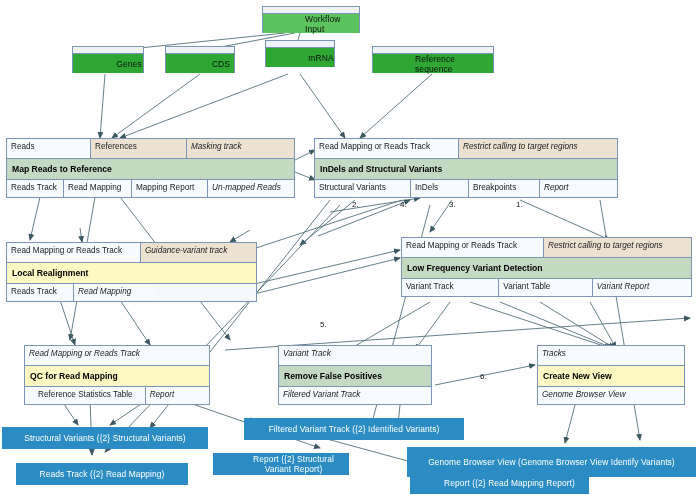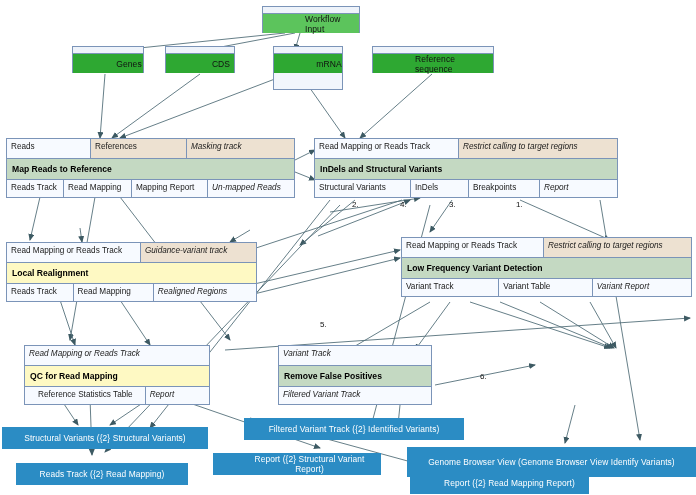--- a/index.html
+++ b/index.html
@@ -129,21 +129,21 @@
   <div class="node elem deep" style="left:72px;top:46px;width:72px;height:27px;">
     <div class="cap"></div>
     <div class="body" style="height:19px;">Genes</div>
   </div>
 
   <div class="node elem deep" style="left:165px;top:46px;width:70px;height:27px;">
     <div class="cap"></div>
     <div class="body" style="height:19px;">CDS</div>
   </div>
 
-  <div class="node elem deep" style="left:265px;top:46px;width:70px;height:44px;margin-left:8px;">
+  <div class="node elem deep" style="left:265px;top:40px;width:70px;height:27px;">
     <div class="cap"></div>
     <div class="body" style="height:19px;">mRNA</div>
   </div>
 
   <div class="node elem deep" style="left:372px;top:46px;width:122px;height:27px;">
     <div class="cap"></div>
     <div class="body" style="height:19px;">Reference sequence</div>
   </div>
 
   <div class="node block" style="left:6px;top:138px;width:289px;height:60px;">
@@ -177,21 +177,20 @@
 
   <div class="node block" style="left:6px;top:242px;width:251px;height:60px;">
     <div class="prow inputs">
       <div class="port" style="width:135px;height:19px;">Read Mapping or Reads Track</div>
       <div class="port opt" style="width:116px;height:19px;">Guidance-variant track</div>
     </div>
     <div class="title plain" style="height:22px;">Local Realignment</div>
     <div class="prow outputs">
       <div class="port" style="width:67px;height:17px;">Reads Track</div>
       <div class="port" style="width:81px;height:17px;">Read Mapping</div>
-      <div class="port" style="width:103px;height:17px;">Realigned Regions</div>
     </div>
   </div>
 
   <div class="node block" style="left:401px;top:237px;width:291px;height:60px;">
     <div class="prow inputs">
       <div class="port" style="width:143px;height:19px;">Read Mapping or Reads Track</div>
       <div class="port opt" style="width:148px;height:19px;">Restrict calling to target regions</div>
     </div>
     <div class="title green" style="height:22px;">Low Frequency Variant Detection</div>
     <div class="prow outputs">
@@ -215,28 +214,37 @@
   <div class="node block" style="left:278px;top:345px;width:154px;height:60px;">
     <div class="prow inputs">
       <div class="port" style="width:154px;height:19px;">Variant Track</div>
     </div>
     <div class="title green" style="height:22px;">Remove False Positives</div>
     <div class="prow outputs">
       <div class="port" style="width:154px;height:17px;">Filtered Variant Track</div>
     </div>
   </div>
 
+  <div class="node block" style="left:537px;top:345px;width:148px;height:60px;">
+    <div class="prow inputs">
+      <div class="port" style="width:148px;height:19px;">Tracks</div>
+    </div>
+    <div class="title plain" style="height:22px;">Create New View</div>
+    <div class="prow outputs">
+      <div class="port" style="width:148px;height:17px;">Genome Browser View</div>
+    </div>
+  </div>
 
   <div class="outbox" style="left:2px;top:427px;width:206px;height:22px;">Structural Variants ({2} Structural Variants)</div>
 
   <div class="outbox" style="left:16px;top:463px;width:172px;height:22px;">Reads Track ({2} Read Mapping)</div>
 
   <div class="outbox" style="left:244px;top:418px;width:220px;height:22px;">Filtered Variant Track ({2} Identified Variants)</div>
 
-  <div class="outbox" style="left:213px;top:453px;width:168px;height:22px;padding-left:29px;">Report ({2} Structural Variant Report)</div>
+  <div class="outbox" style="left:213px;top:453px;width:136px;height:22px;padding-left:29px;">Report ({2} Structural Variant Report)</div>
 
   <div class="outbox" style="left:407px;top:447px;width:289px;height:30px;">Genome Browser View (Genome Browser View Identify Variants)</div>
 
   <div class="outbox" style="left:410px;top:472px;width:179px;height:22px;padding-left:24px;">Report ({2} Read Mapping Report)</div>
 
   <div class="num" style="left:352px;top:200px;">2.</div>
   <div class="num" style="left:400px;top:200px;">4.</div>
   <div class="num" style="left:449px;top:200px;">3.</div>
   <div class="num" style="left:516px;top:200px;">1.</div>
   <div class="num" style="left:320px;top:320px;">5.</div>

